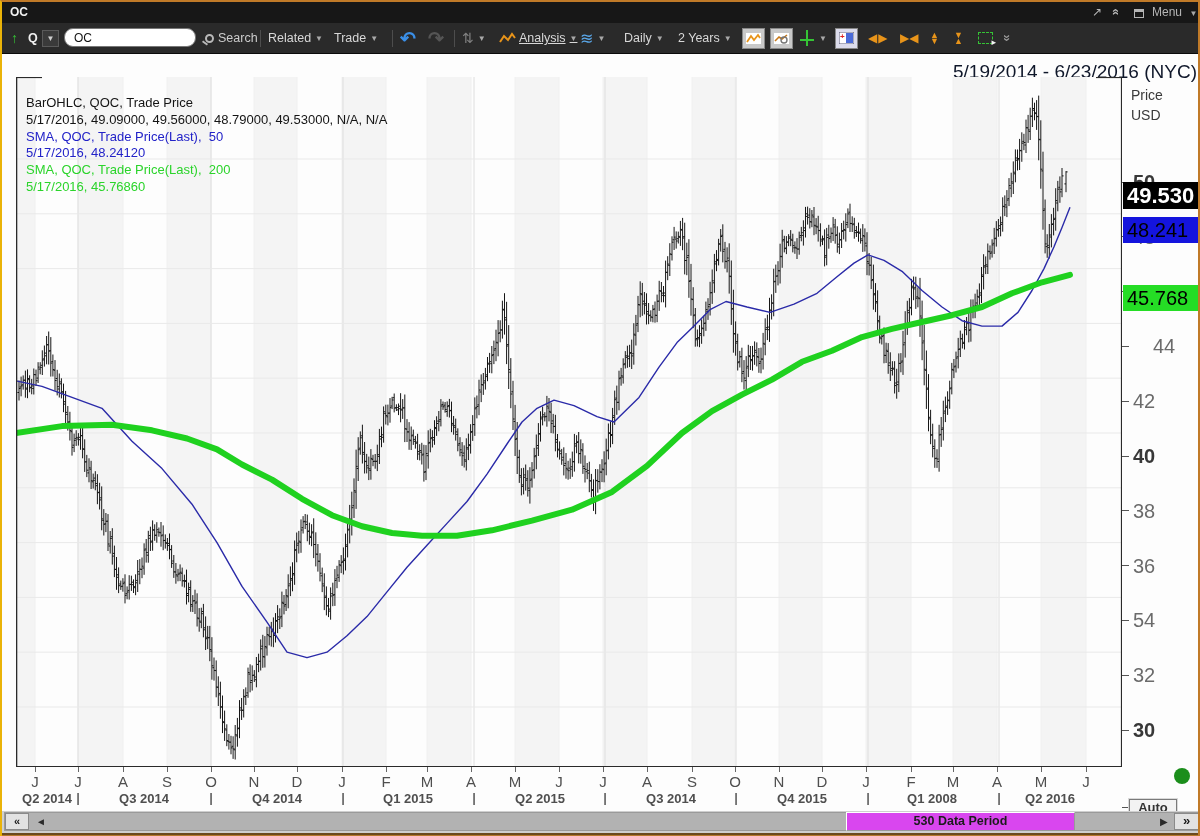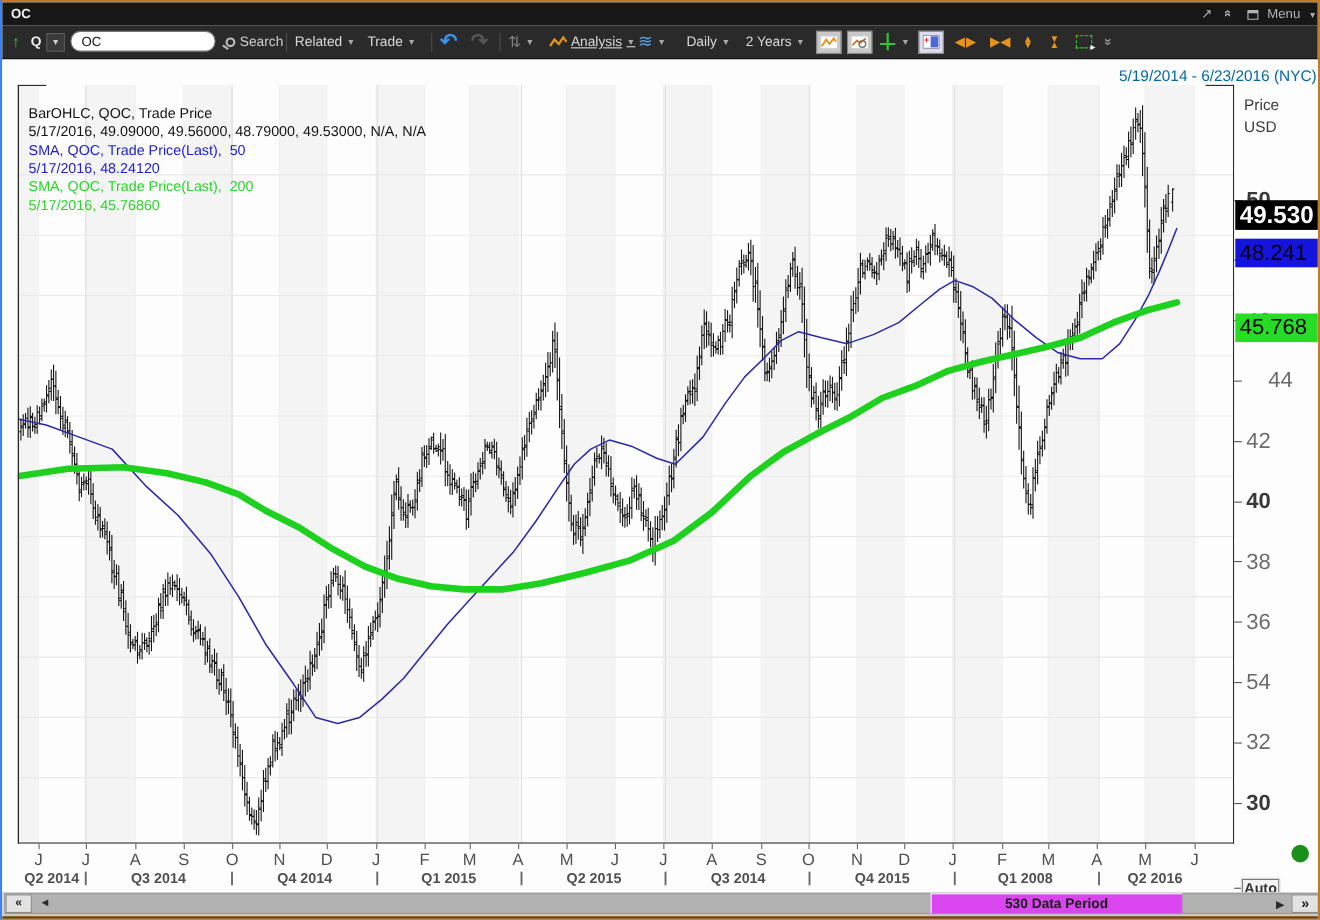--- a/index.html
+++ b/index.html
@@ -1,19 +1,19 @@
 <!DOCTYPE html>
 <html><head>
 <meta charset="utf-8">
 <style>
   * { box-sizing: border-box; margin: 0; padding: 0; }
   html,body { background:#555; }
   body { font-family: "Liberation Sans", sans-serif; }
   #win { position:relative; width:1200px; height:836px; background:#ffffff;
-         border-left:2px solid #3b82f6; border-right:2px solid #c07a28; border-top:2px solid #c07a28;
+         border-left:2px solid #eab308; border-right:2px solid #c07a28; border-top:2px solid #c07a28;
          overflow:hidden; }
   
   .titlebar { position:absolute; left:0; top:0; width:100%; height:21px; background:#171717; color:#fff; }
   .titlebar .wtitle { position:absolute; left:8px; top:3px; font-size:12px; font-weight:bold; color:#f2f2f2; }
   .tb-ico { position:absolute; top:3px; color:#b5b5b5; font-size:12px; line-height:14px; cursor:default; }
   .chev-up { display:inline-block; transform:rotate(-90deg); font-weight:bold; }
   .win-ico { display:inline-block; width:10px; height:9px; border:1px solid #b5b5b5; border-top:3px solid #b5b5b5; }
   
   .toolbar { position:absolute; left:0; top:21px; width:100%; height:31px; background:#2a2a2a; border-bottom:1px solid #0a0a0a; }
   .titem { position:absolute; top:0; height:30px; display:flex; align-items:center; color:#d8d8d8; font-size:12.5px; }
@@ -26,34 +26,34 @@
   .mag { display:inline-block; width:9px; height:9px; border:2px solid #b9b9b9; border-radius:50%; position:relative; margin-right:4px;}
   .mag::after { content:""; position:absolute; left:-5px; top:6px; width:6px; height:2px; background:#b9b9b9; transform:rotate(35deg); }
   .icbtn { width:23px; height:21px; background:#c9c9c9; border:1px solid #888; display:flex; align-items:center; justify-content:center; }
   .orange { color:#e8941a; }
   .stack2 { display:flex; flex-direction:column; line-height:6px; font-size:9px; }
   .selbox { width:15px; height:12px; border:1px dashed #35c435; position:relative; }
   .selbox span { position:absolute; right:-4px; bottom:-4px; color:#f4f4f4; font-size:9px; }
   
   .content { position:absolute; left:0; top:52px; width:1200px; height:757px; background:#fdfdfd; }
   .chart-title { position:absolute; left:0; top:6px; width:1030px; text-align:center; font-size:13px; font-weight:bold; color:#3d3d3d; }
-  .date-range { position:absolute; right:5px; top:7px; font-size:14px; color:#0369a1; }
+  .date-range { position:absolute; right:5px; top:7px; font-size:19px; color:#0f172a; }
   #plot-wrap { position:absolute; left:14px; top:23px; width:1106px; height:690px; }
   #plot-svg { position:absolute; left:0; top:0; }
   .legend { position:absolute; left:10px; top:18px; font-size:13px; line-height:16.8px; white-space:pre; }
   
   .yaxis { position:absolute; left:1120px; top:23px; width:80px; height:735px; }
   .price-head { position:absolute; left:9px; top:8px; font-size:14px; font-weight:normal; color:#3a3a3a; line-height:20px; }
   .ytick-lab { position:absolute; left:11px; width:60px; font-size:20px; color:#6b6b6b; }
   .ytick-lab.bold { font-weight:bold; color:#383838; }
   .ytick-dash { position:absolute; left:0; width:7px; height:1px; background:#555; }
   .vbox { position:absolute; left:1px; width:79px; height:26px; line-height:26px; padding-left:4px;
           font-size:20px; overflow:hidden; white-space:nowrap; }
   .vbox.big { font-size:22px; font-weight:bold; height:27px; line-height:27px; }
-  .auto-btn { position:absolute; left:7px; width:34px; height:18px; border:1px solid #7a7a7a; outline:1px solid #d9d9d9;
+  .auto-btn { position:absolute; left:7px; width:48px; height:18px; border:1px solid #7a7a7a; outline:1px solid #d9d9d9;
               background:#f3f3f3; font-size:13px; font-weight:bold; color:#333; text-align:center; line-height:16px; }
   .green-dot { position:absolute; border-radius:50%; background:#1b8e1b; width:16px; height:16px; }
   
   .xaxis { position:absolute; left:0; top:713px; width:1200px; height:44px; }
   .mtick { position:absolute; top:0; width:1px; height:5px; background:#666; }
   .mlab { position:absolute; top:6px; width:20px; margin-left:-10px; text-align:center; font-size:15px; color:#4f4f4f; }
   .qlab { position:absolute; top:24px; width:80px; margin-left:-40px; text-align:center; font-size:13px; font-weight:bold; color:#4f4f4f; }
   .qsep { position:absolute; top:23px; width:20px; margin-left:-10px; text-align:center; font-size:13px; font-weight:bold; color:#666; }
   
   .scrollrow { position:absolute; left:0; top:809px; width:1200px; height:22px; background:#cfcfcf; }

